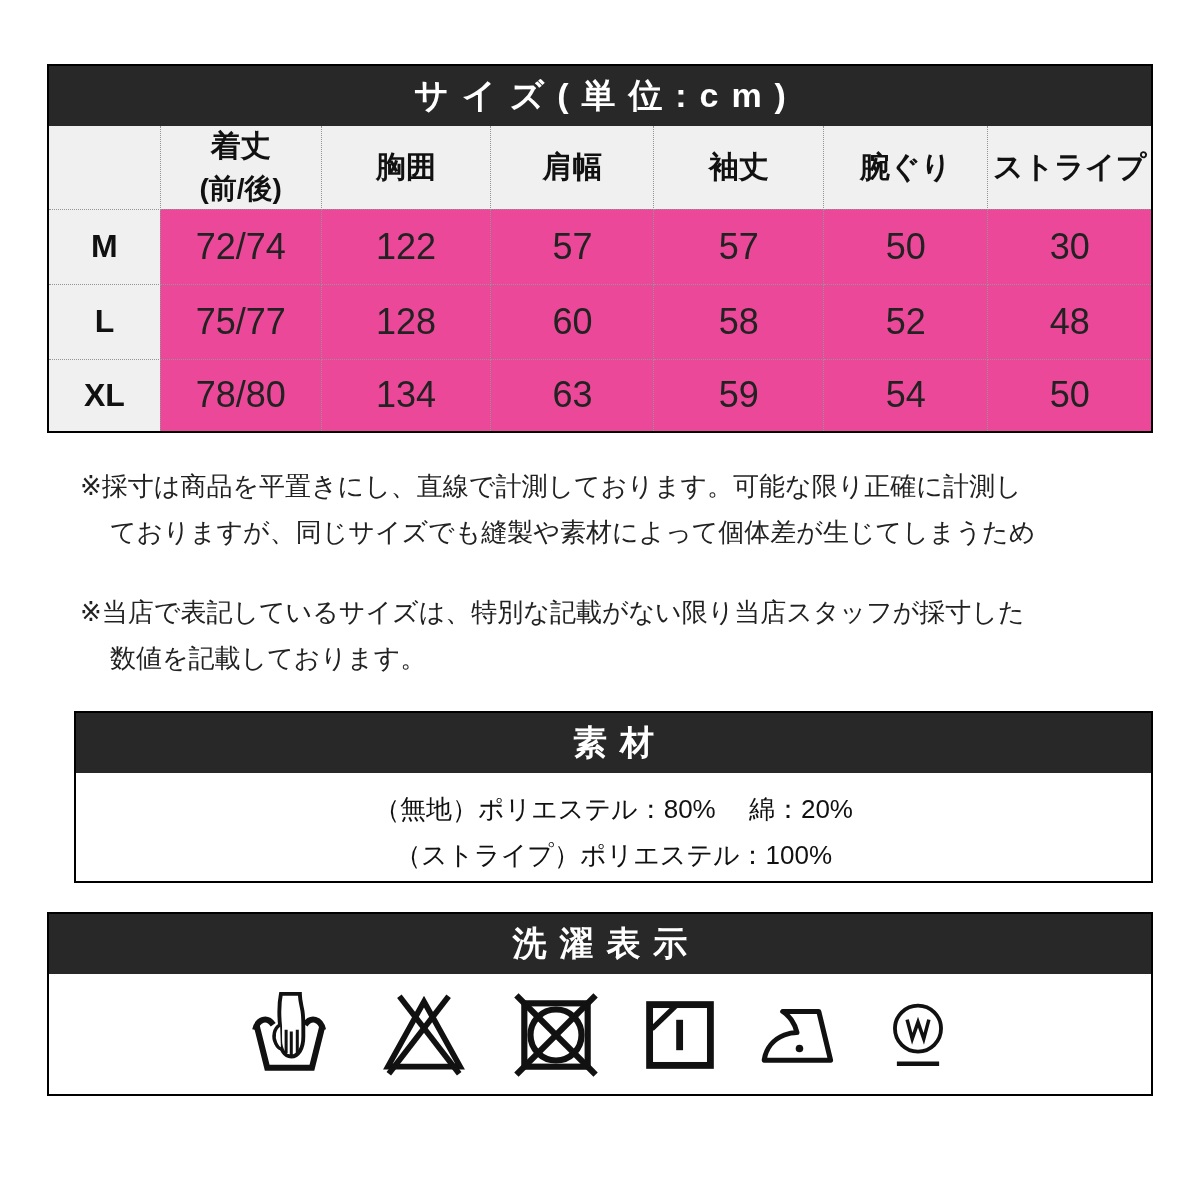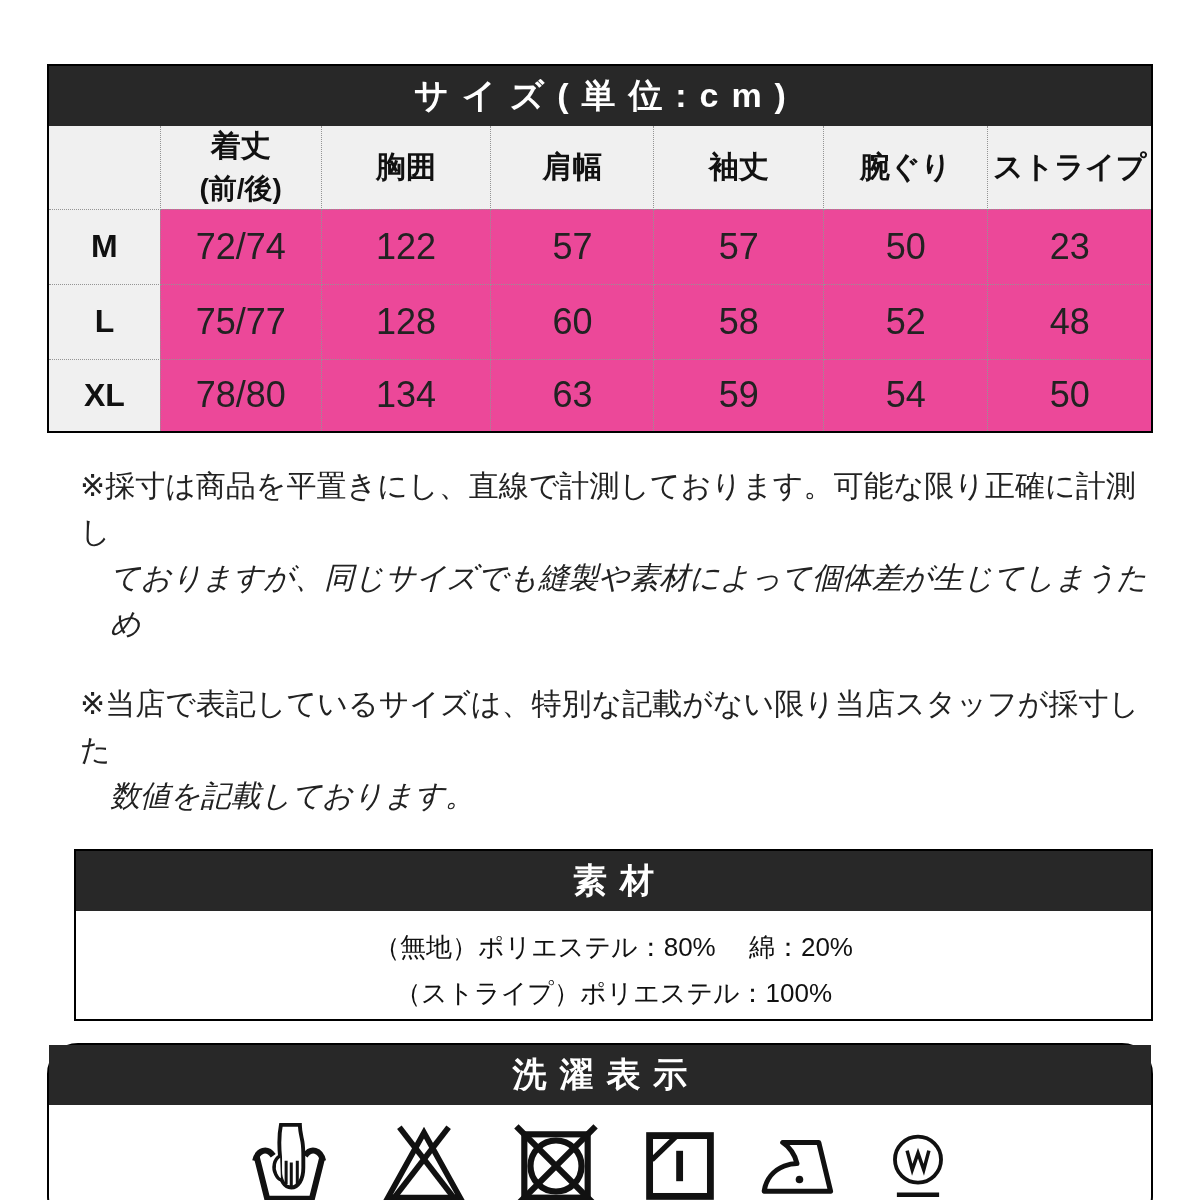--- a/index.html
+++ b/index.html
@@ -31,29 +31,29 @@
   tr.data { height:75px; }
   tr.data:last-child { height:72px; }
   th.lab { background:#f0f0f0; font-size:32px; font-weight:bold; color:#111; }
   td.val { background:#ec4899; font-size:36px; font-weight:400; color:#222; }
   table tr > *:first-child { border-left:none; }
   table tr > *:last-child  { border-right:none; }
   table tr.head > * { border-top:none; }
   table tr:last-child > * { border-bottom:none; }
 
   
-  .note { margin:30px 0 0 33px; font-size:30px; line-height:46px; color:#222; }
+  .note { margin:30px 0 0 33px; font-size:26px; line-height:46px; color:#222; }
   .note + .note { margin-top:34px; }
-  .note .cont { padding-left:30px;font-style:italic; }
+  .note .cont { padding-left:30px; }
 
   
   .box { border:2px solid #000; background:#fff; }
   .material-box { margin-top:30px;margin-left:27px; }
   .material-body { padding:13px 0 3px 0; text-align:center; font-size:26px; line-height:46px; color:#111; }
-  .laundry-box { margin-top:22px;border-radius:31px; }
+  .laundry-box { margin-top:29px; }
   .icon-row {
     height:118px; display:flex; align-items:center; justify-content:center;
     gap:42px; padding-top:2px;
   }
   .icon-row svg { display:block; }
 </style>
 </head>
 <body>
 
 <div class="page">
@@ -84,21 +84,21 @@
           <th>腕ぐり</th>
           <th>ストライプ</th>
         </tr>
         <tr class="data">
           <th class="lab">M</th>
           <td class="val">72/74</td>
           <td class="val">122</td>
           <td class="val">57</td>
           <td class="val">57</td>
           <td class="val">50</td>
-          <td class="val">23</td>
+          <td class="val">30</td>
         </tr>
         <tr class="data">
           <th class="lab">L</th>
           <td class="val">75/77</td>
           <td class="val">128</td>
           <td class="val">60</td>
           <td class="val">58</td>
           <td class="val">52</td>
           <td class="val">48</td>
         </tr>

